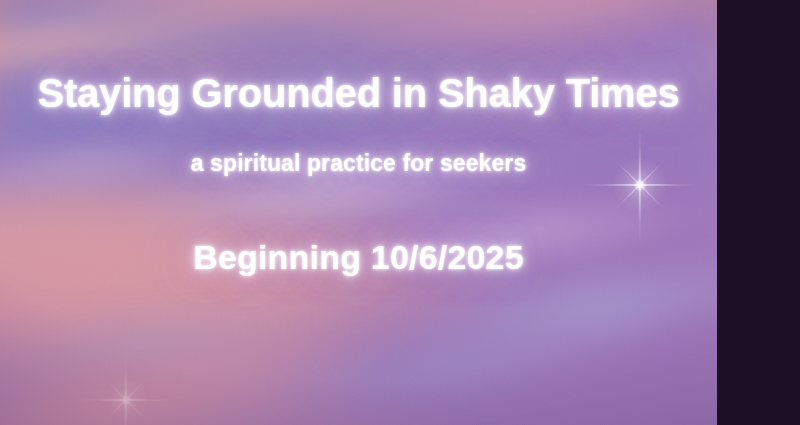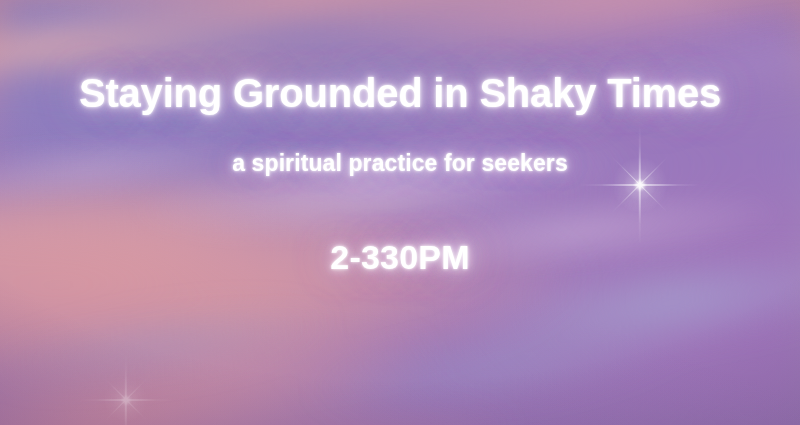--- a/index.html
+++ b/index.html
@@ -6,21 +6,21 @@
     margin: 0;
     padding: 0;
     background: #1b1026;
   }
   body {
     font-family: "Liberation Sans", sans-serif;
   }
 
   #poster {
     position: relative;
-    width: 800px;
+    width: 717px;
     height: 425px;
     overflow: hidden;
     background: #9c7fc0;
     isolation: isolate;
   }
 
   
   .sky {
     position: absolute;
     inset: 0;
@@ -263,17 +263,17 @@
     <div class="core"></div>
   </div>
 
   <div class="text-layer">
 
     <div id="headline" class="glow-text">Staying Grounded in Shaky Times</div>
 
     <div id="subhead" class="glow-text">a spiritual practice for seekers</div>
 
     <div id="details">
-      <div class="line glow-text">2-330PM</div>
+      <div class="line glow-text">Beginning 10/6/2025</div>
     </div>
 
   </div>
 </div>
 
 </body></html>

